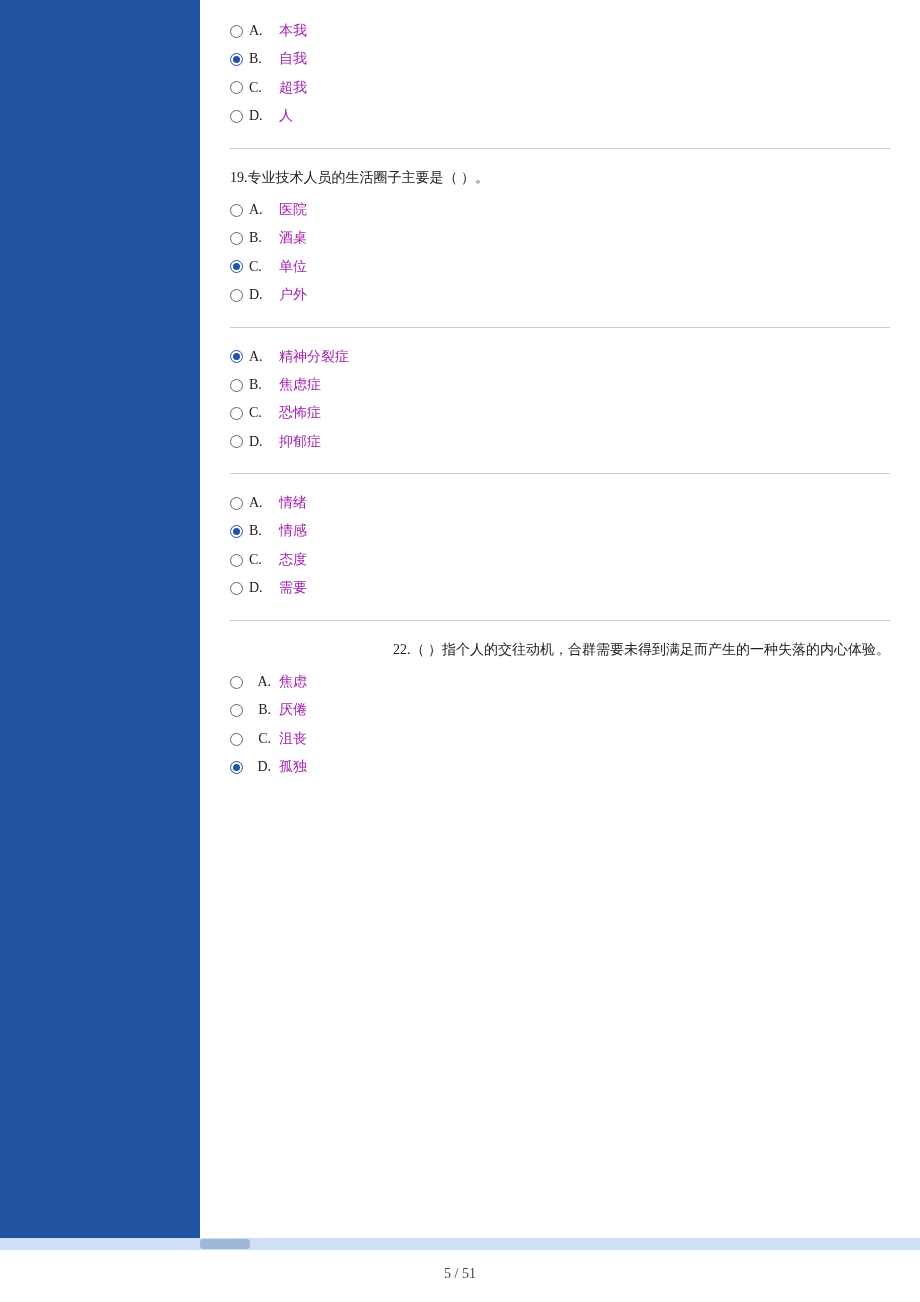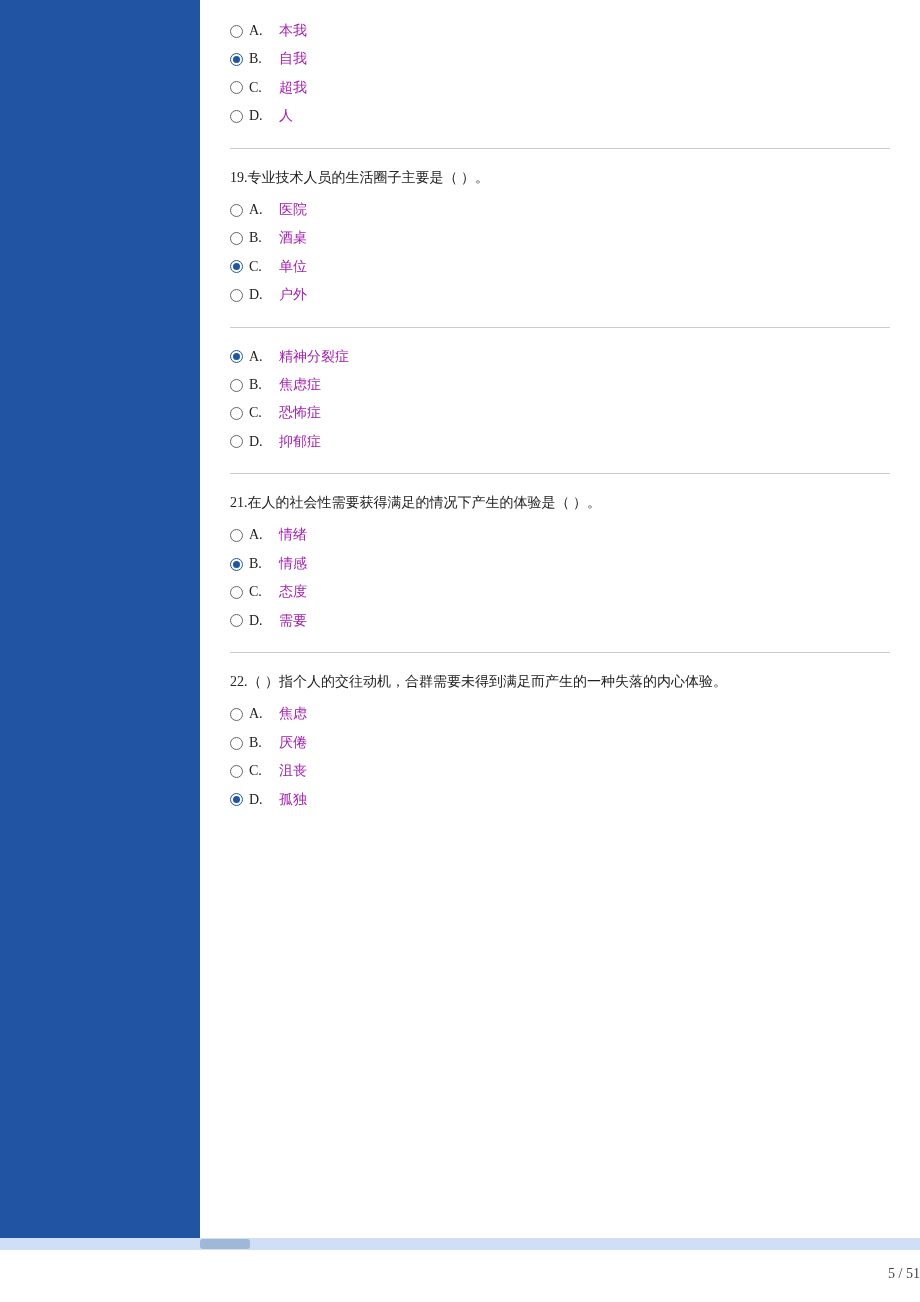--- a/index.html
+++ b/index.html
@@ -35,20 +35,21 @@
       flex: 1;
       padding: 20px 30px 20px 30px;
     }
     .question-block {
       margin-bottom: 18px;
       padding-bottom: 14px;
       border-bottom: 1px solid #ccc;
     }
     .question-block:last-child {
       border-bottom: none;
+      text-align: right;
     }
     .question-title {
       font-size: 14px;
       color: #222;
       margin-bottom: 10px;
       line-height: 1.6;
     }
     .option-row {
       display: flex;
       align-items: center;
@@ -80,21 +81,21 @@
     }
     .option-label {
       min-width: 22px;
       margin-right: 8px;
       color: #222;
     }
     .option-text {
       color: #a21caf;
     }
     .footer-pagination {
-      text-align: right;
+      text-align: center;
       padding: 16px 0 20px 0;
       font-size: 14px;
       color: #444;
       border-top: none;
     }
     .scrollbar-area {
       height: 12px;
       background: #d0dff5;
       display: flex;
       align-items: center;
@@ -194,21 +195,20 @@
         </div>
 
         <div class="option-row">
           <span class="radio-circle"></span>
           <span class="option-label">D.</span>
           <span class="option-text">抑郁症</span>
         </div>
 
     </div>
           <div class="question-block">
-      <div class="question-title">21.在人的社会性需要获得满足的情况下产生的体验是（  ）。</div>
 
         <div class="option-row">
           <span class="radio-circle"></span>
           <span class="option-label">A.</span>
           <span class="option-text">情绪</span>
         </div>
 
         <div class="option-row">
           <span class="radio-circle selected"></span>
           <span class="option-label">B.</span>

